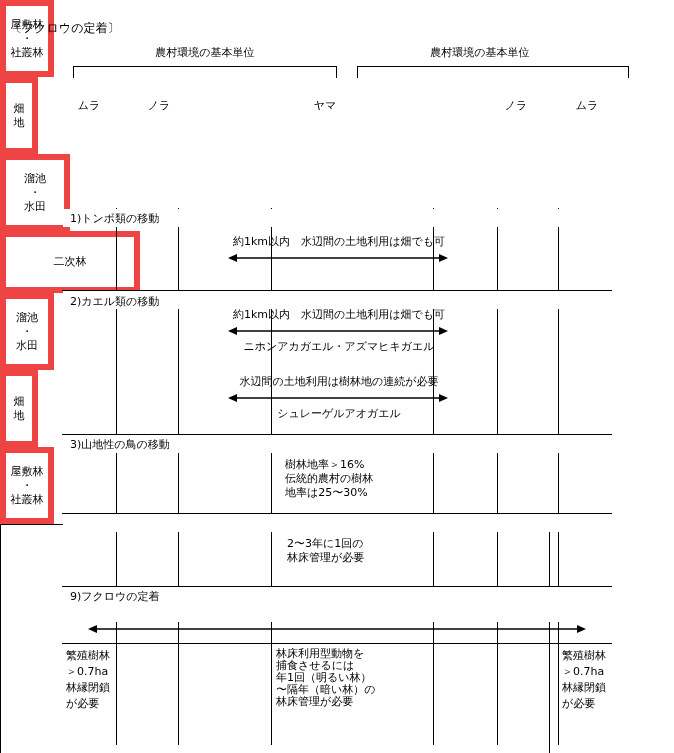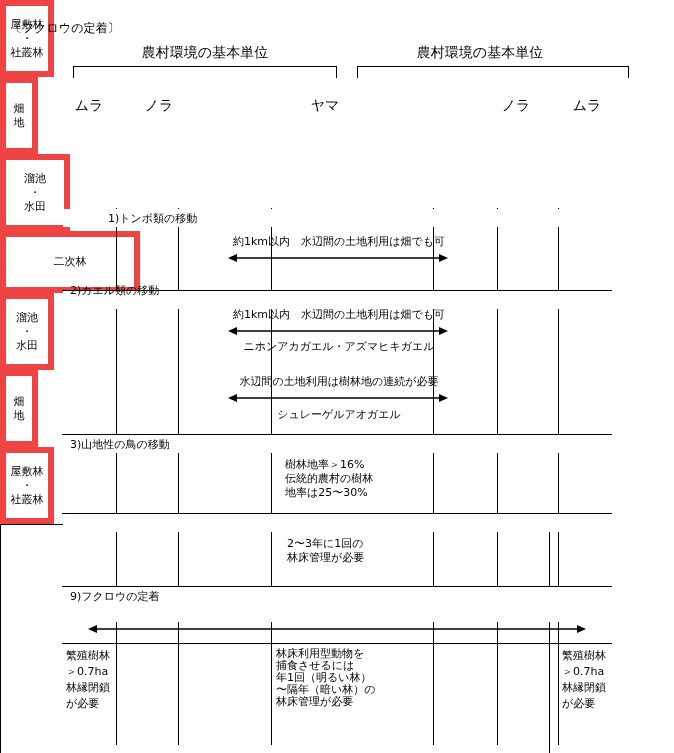--- a/index.html
+++ b/index.html
@@ -1,19 +1,19 @@
 <!DOCTYPE html>
 <html><head>
 <meta charset="utf-8">
 <style>
   html,body{margin:0;padding:0;background:#fff;}
   body{width:674px;height:753px;font-family:"DejaVu Sans","Liberation Sans",sans-serif;color:#000;}
   #root{position:relative;width:674px;height:753px;}
   .abs{position:absolute;}
-  .t{font-size:14px;line-height:13px;white-space:pre;}
+  .t{font-size:11px;line-height:13px;white-space:pre;}
   .tc{text-align:center;}
   .box{border:1px solid #000;box-sizing:border-box;}
   .cellbox{border:6px solid #ef4444;box-sizing:border-box;display:flex;align-items:center;justify-content:center;text-align:center;font-size:11px;line-height:14px;}
   .bracket{position:absolute;border-top:1px solid #000;border-left:1px solid #000;border-right:1px solid #000;box-sizing:border-box;height:12px;}
   .vline{position:absolute;width:1px;background:#000;}
   .hline{position:absolute;height:1px;background:#000;}
   .arrow svg{display:block;}
   .rowlabel{font-size:11px;line-height:14px;}
 </style>
 </head>
@@ -81,49 +81,49 @@
   <div class="vline" style="left:433px;top:208px;height:537px;"></div>
   <div class="vline" style="left:497px;top:208px;height:537px;"></div>
   <div class="vline" style="left:558px;top:208px;height:537px;"></div>
 
   <div class="abs" style="left:63px;top:209px;width:548px;height:18px;background:#fff;"></div>
   <div class="abs" style="left:63px;top:291px;width:548px;height:18px;background:#fff;"></div>
   <div class="abs" style="left:63px;top:435px;width:548px;height:18px;background:#fff;"></div>
   <div class="abs" style="left:63px;top:514px;width:548px;height:18px;background:#fff;"></div>
   <div class="abs" style="left:63px;top:587px;width:548px;height:35px;background:#fff;"></div>
 
-  <div class="abs rowlabel" style="left:70px;top:212px;margin-left:38px;">1)トンボ類の移動</div>
+  <div class="abs rowlabel" style="left:70px;top:212px;">1)トンボ類の移動</div>
   <div class="abs rowlabel tc" style="left:178px;top:235px;width:322px;">約1km以内　水辺間の土地利用は畑でも可</div>
   <div class="abs arrow" style="left:228px;top:252px;">
     <svg width="220" height="12" viewBox="0 0 220 12">
       <line x1="6" y1="6" x2="214" y2="6" stroke="#000" stroke-width="1.4"></line>
       <polygon points="0,6 9,2 9,10" fill="#000"></polygon>
       <polygon points="220,6 211,2 211,10" fill="#000"></polygon>
     </svg>
   </div>
 
-  <div class="abs rowlabel" style="left:70px;top:284px;text-align:center;">2)カエル類の移動</div>
+  <div class="abs rowlabel" style="left:70px;top:295px;text-align:center;">2)カエル類の移動</div>
   <div class="abs rowlabel tc" style="left:178px;top:308px;width:322px;">約1km以内　水辺間の土地利用は畑でも可</div>
   <div class="abs arrow" style="left:228px;top:325px;">
     <svg width="220" height="12" viewBox="0 0 220 12">
       <line x1="6" y1="6" x2="214" y2="6" stroke="#000" stroke-width="1.4"></line>
       <polygon points="0,6 9,2 9,10" fill="#000"></polygon>
       <polygon points="220,6 211,2 211,10" fill="#000"></polygon>
     </svg>
   </div>
   <div class="abs rowlabel tc" style="left:178px;top:375px;width:322px;">水辺間の土地利用は樹林地の連続が必要</div>
   <div class="abs rowlabel tc" style="left:178px;top:340px;width:322px;">ニホンアカガエル・アズマヒキガエル</div>
   <div class="abs arrow" style="left:228px;top:392px;">
     <svg width="220" height="12" viewBox="0 0 220 12">
       <line x1="6" y1="6" x2="214" y2="6" stroke="#000" stroke-width="1.4"></line>
       <polygon points="0,6 9,2 9,10" fill="#000"></polygon>
       <polygon points="220,6 211,2 211,10" fill="#000"></polygon>
     </svg>
   </div>
-  <div class="abs rowlabel tc" style="left:178px;top:407px;width:322px;font-family:Liberation Serif, serif;">シュレーゲルアオガエル</div>
+  <div class="abs rowlabel tc" style="left:178px;top:407px;width:322px;">シュレーゲルアオガエル</div>
 
   <div class="abs rowlabel" style="left:70px;top:438px;">3)山地性の鳥の移動</div>
   <div class="abs rowlabel" style="left:285px;top:458px;width:150px;white-space:pre-line;">樹林地率＞16%
 伝統的農村の樹林
 地率は25〜30%</div>
 
   <div class="abs rowlabel" style="left:287px;top:537px;width:160px;white-space:pre-line;">2〜3年に1回の
 林床管理が必要</div>
 
   <div class="abs rowlabel" style="left:70px;top:590px;">9)フクロウの定着</div>

